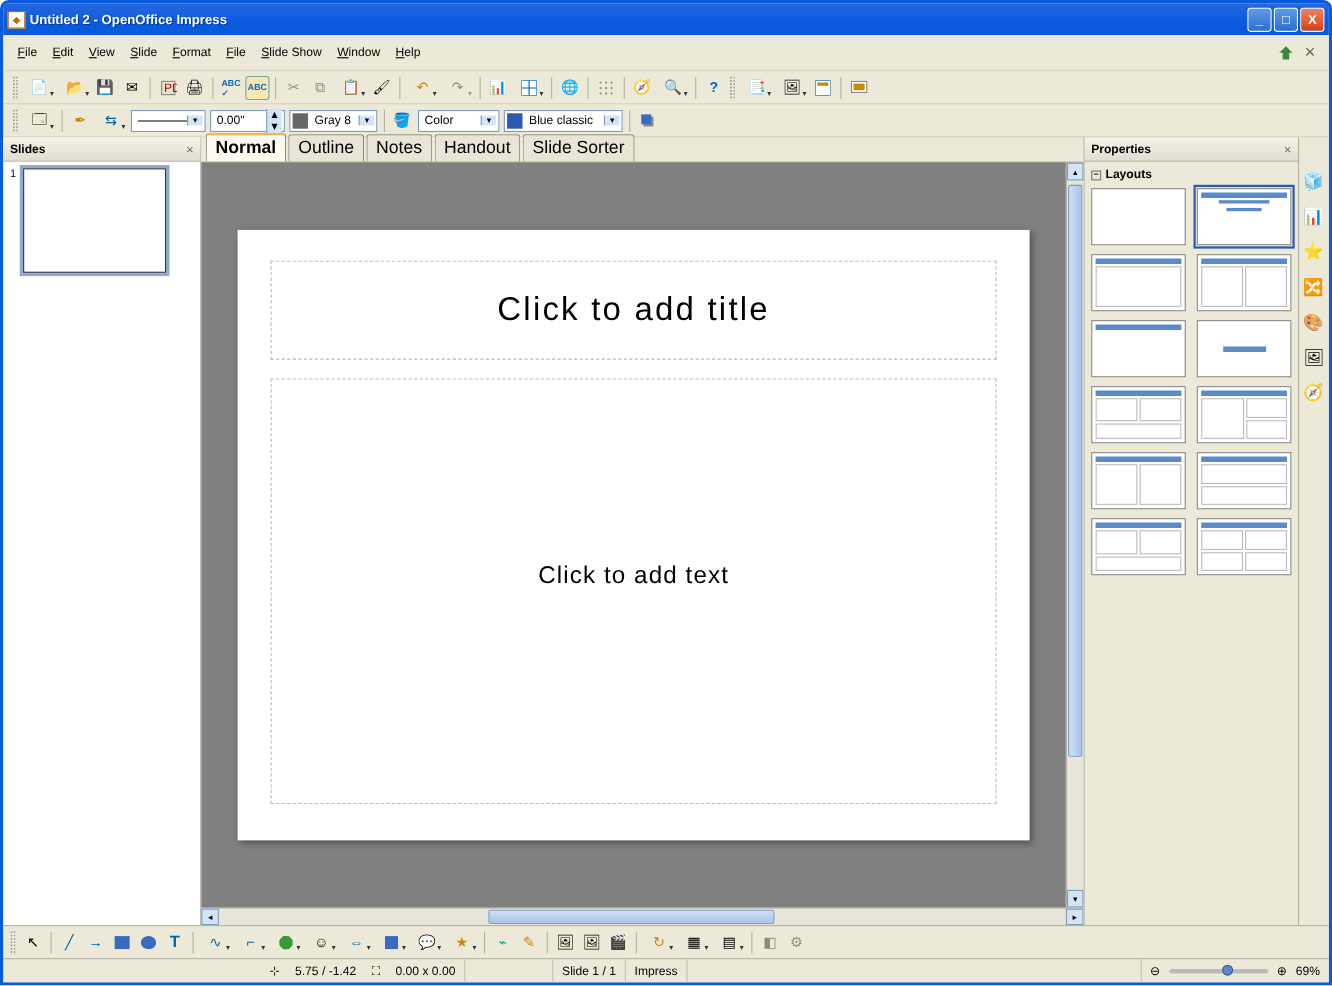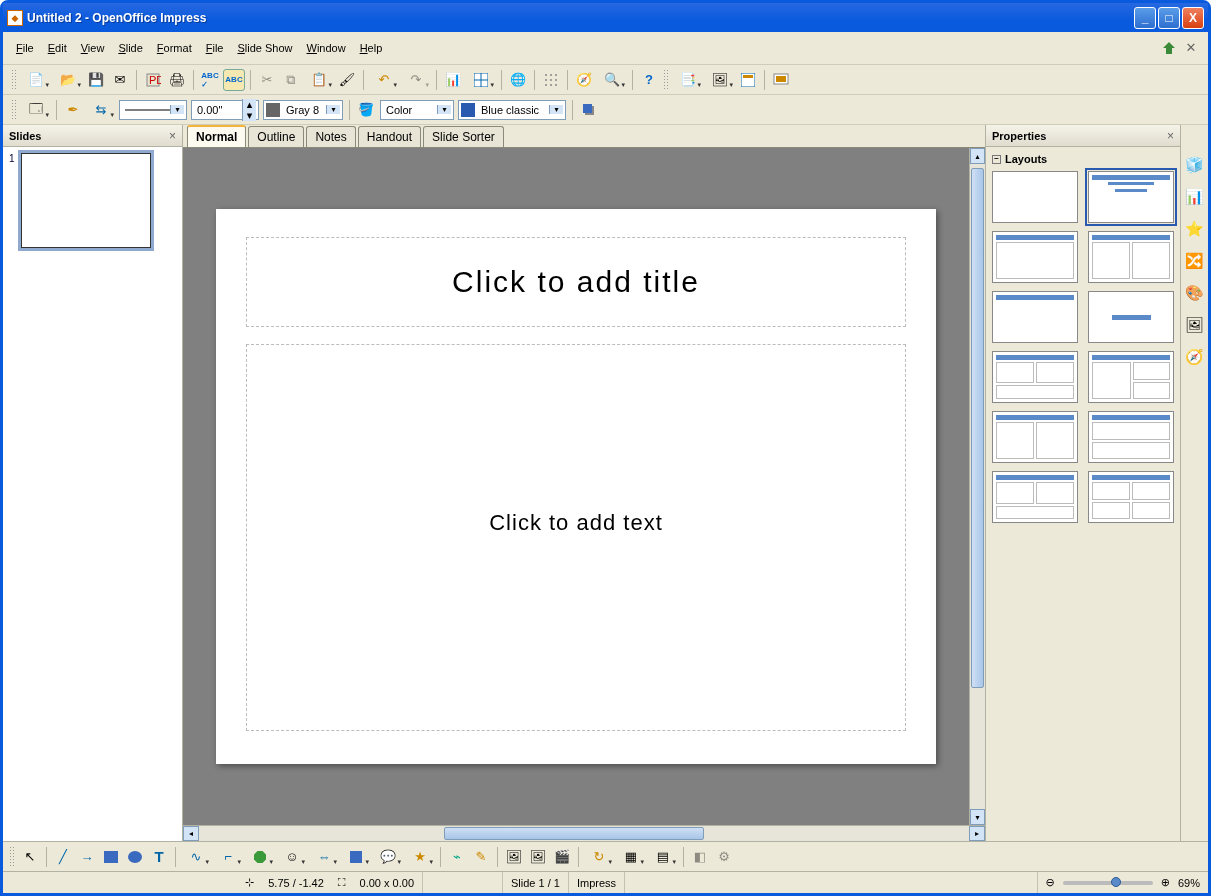--- a/index.html
+++ b/index.html
@@ -28,21 +28,21 @@
 .body3col { flex: 1; display: flex; min-height: 0; }
 .slidepanel { width: 180px; border-right: 1px solid #b2b2a2; background: #fff; display: flex; flex-direction: column; }
 .panelhead { height: 22px; background: linear-gradient(#f5f3e8,#e0ddcf); border-bottom: 1px solid #b2b2a2; display: flex; align-items: center; padding: 0 6px; font-weight: bold; font-size: 11px; }
 .panelhead .px { margin-left: auto; color: #666; cursor: pointer; font-weight: normal; font-size: 12px; }
 .slidelist { flex: 1; padding: 6px; overflow: auto; }
 .slidethumb { display: flex; align-items: flex-start; margin-bottom: 8px; }
 .slidethumb .num { width: 12px; font-size: 10px; color: #003; }
 .slidethumb .thumb { width: 130px; height: 95px; border: 1px solid #333; background: #fff; box-shadow: 0 0 0 3px #8fa9cf; }
 .centerarea { flex: 1; display: flex; flex-direction: column; min-width: 0; background: #ECE9D8; }
 .viewtabs { height: 22px; display: flex; align-items: flex-end; padding: 2px 4px 0 4px; gap: 2px; }
-.vtab { padding: 3px 8px; border: 1px solid #8a8a7a; border-bottom: none; background: #e8e5d6; cursor: pointer; border-radius: 3px 3px 0 0; font-size: 12px; }
+.vtab { padding: 3px 8px; border: 1px solid #8a8a7a; border-bottom: none; background: #e8e5d6; cursor: pointer; border-radius: 3px 3px 0 0; font-size: 16px; }
 .vtab.active { background: #fdfbef; font-weight: bold; border-top: 2px solid #f4b43a; }
 .editwrap { flex: 1; display: flex; min-height: 0; border-top: 1px solid #8a8a7a; }
 .editscroll { flex: 1; background: #808080; overflow: hidden; position: relative; display: flex; align-items: center; justify-content: center; }
 .slidecanvas { width: 720px; height: 555px; background: #fff; box-shadow: 2px 2px 6px rgba(0,0,0,0.4); position: relative; }
 .placeholder { position: absolute; border: 1px dashed #bcbcbc; display: flex; align-items: center; justify-content: center; color: #000; }
 .ph-title { left: 30px; top: 28px; right: 30px; height: 90px; font-size: 30px; font-family: Arial; letter-spacing: 2px; }
 .ph-body { left: 30px; top: 135px; right: 30px; bottom: 33px; font-size: 22px; font-family: Arial; letter-spacing: 1px; align-items: flex-start; padding-top: 165px; justify-content: center; }
 .vscroll { width: 16px; background: #e7e5d9; border-left: 1px solid #b2b2a2; position: relative; }
 .vscroll .vthumb { position: absolute; left: 1px; right: 1px; top: 20px; height: 520px; background: linear-gradient(90deg,#cfe0f5,#a8c5e8); border: 1px solid #7f9db9; border-radius: 2px; }
 .vscroll .vbtn { position: absolute; left: 0; right: 0; height: 16px; background: #d4e4f7; border: 1px solid #7f9db9; display: flex; align-items: center; justify-content: center; font-size: 8px; }

